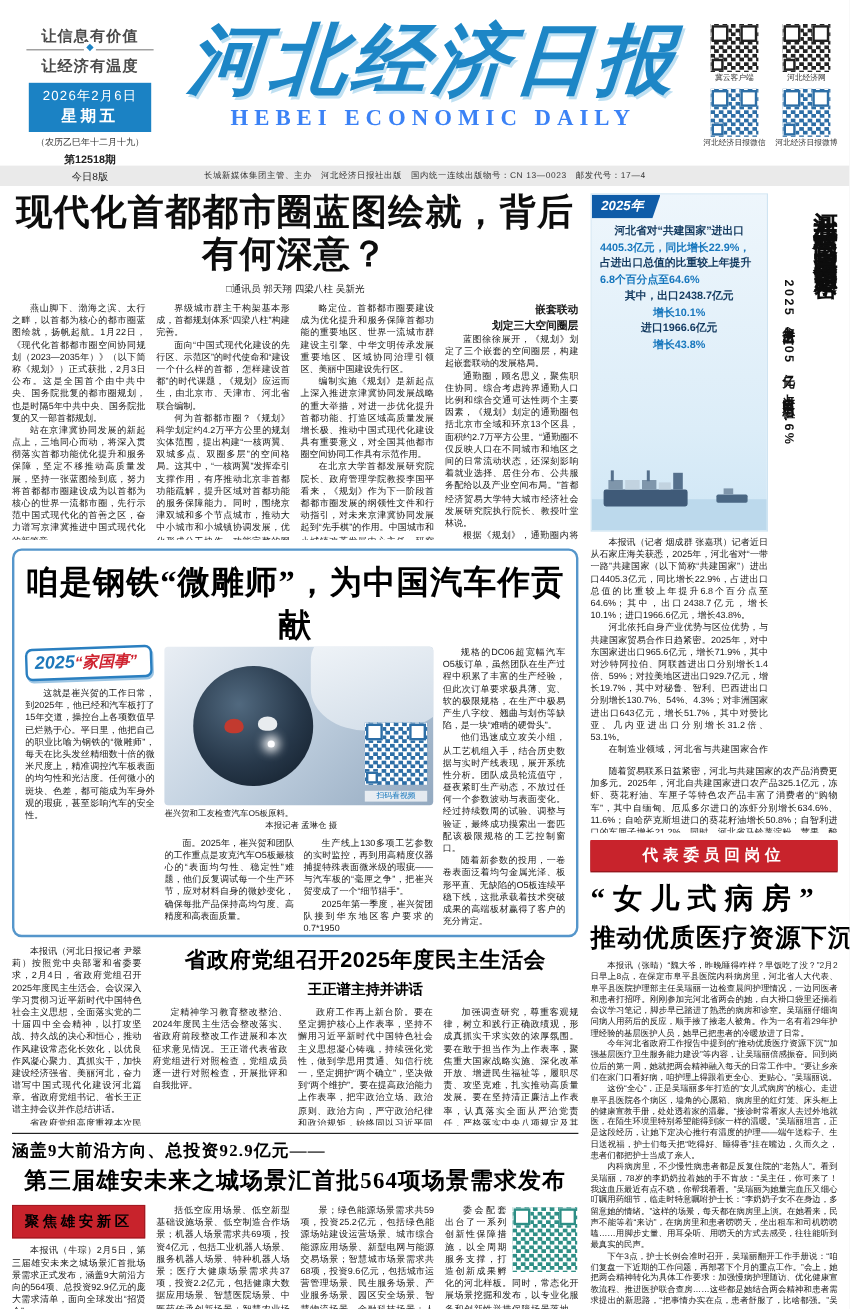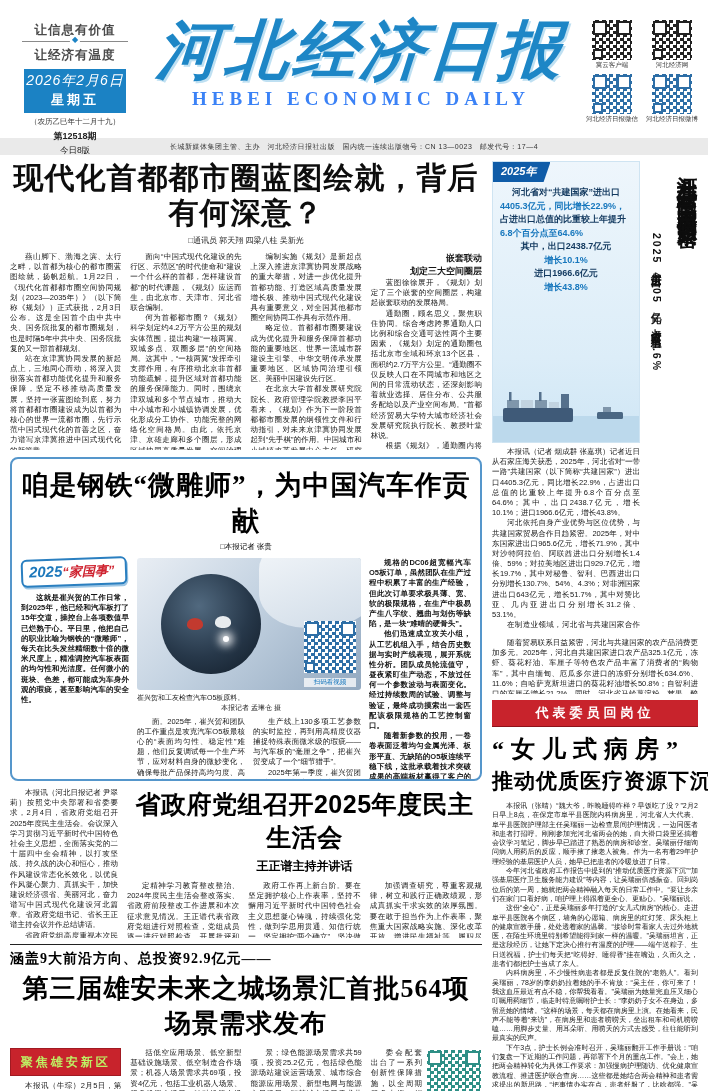--- a/index.html
+++ b/index.html
@@ -7,21 +7,21 @@
   body { font-family:"Liberation Sans","DejaVu Sans",sans-serif; }
   .page { position:relative; width:708px; height:1091px; margin:0 auto; background:#fff; overflow:hidden; }
 
   
   .masthead { display:flex; align-items:flex-start; height:136px; padding:14px 10px 0 14px; }
   .mast-left { width:122px; text-align:center; padding-top:8px; }
   .slogan { font-size:12.5px; font-weight:bold; color:#4a4a4a; letter-spacing:1px; line-height:1.35; }
   .slogan-div { position:relative; border-top:1px solid #8a8a8a; margin:2px 8px; height:4px; }
   .slogan-div::after { content:"◆"; position:absolute; left:50%; top:-7px; transform:translateX(-50%); color:#1d84c5; font-size:8px; background:#fff; padding:0 2px; }
   .date-box { background:#1b82c4; color:#fff; margin:5px 10px 4px; padding:3px 0 4px; }
-  .date-line { font-size:14px; letter-spacing:1px;font-style:italic; }
+  .date-line { font-size:11px; letter-spacing:1px; }
   .weekday { font-size:13px; font-weight:bold; letter-spacing:3px; margin-top:1px; }
   .lunar { font-size:7.5px; color:#333; margin-top:3px; }
   .issue { font-size:9px; font-weight:bold; color:#222; margin-top:3px; }
   .pages { font-size:8.5px; color:#222; margin-top:2px; }
 
   .mast-center { flex:1; text-align:center; padding-top:2px; }
   .paper-title-cn { font-family:"Liberation Serif","DejaVu Serif",serif; font-size:64px; font-weight:900; color:#1d86c6; letter-spacing:4px; font-style:italic; line-height:1.1; text-shadow:2px 2px 0 #bfe0f2; transform:skewX(-4deg); white-space:nowrap; }
   .paper-title-en { font-family:"Liberation Serif","DejaVu Serif",serif; font-size:19px; font-weight:bold; color:#3b82f6; letter-spacing:5px; margin-top:2px; white-space:nowrap; }
 
   .mast-qr { width:112px; display:grid; grid-template-columns:1fr 1fr; gap:4px 8px; padding-top:6px; }
@@ -70,38 +70,38 @@
   .helmet1 { position:absolute; left:50px; top:60px; width:16px; height:12px; border-radius:50% 50% 40% 40%; background:#c23a2f; }
   .helmet2 { position:absolute; left:78px; top:58px; width:16px; height:12px; border-radius:50% 50% 40% 40%; background:#e8ecef; }
   .torch { position:absolute; left:86px; top:78px; width:6px; height:6px; border-radius:50%; background:#fdfdff; box-shadow:0 0 8px 4px rgba(255,255,255,.9); }
   .sheet { position:absolute; right:-18px; top:-20px; width:120px; height:90px; background:linear-gradient(160deg,#f4f7fa,#cfdbe7); border-radius:40% 60% 55% 45%; }
   .photo .qr { position:absolute; right:5px; bottom:17px; width:52px; height:52px; }
   .photo .vlabel { position:absolute; right:5px; bottom:3px; width:52px; text-align:center; font-size:6.5px; color:#1777bd; background:rgba(255,255,255,.75); }
   .caption { font-size:7px; color:#222; margin:3px 0 4px; width:150px; line-height:1.4; }
   .caption .credit { display:block; text-align:right; padding-right:6px; }
   .steel-mid-cols { display:flex; gap:8px; height:78px; overflow:hidden; }
   .steel-mid-cols > div { flex:1; min-width:0; }
-  .steel-c1 .body-txt, .steel-c3 .body-txt { height:254px; overflow:hidden;font-weight:bold; }
+  .steel-c1 .body-txt, .steel-c3 .body-txt { height:254px; overflow:hidden; }
 
   
   .meeting { display:flex; gap:9px; margin-top:7px; height:150px; overflow:hidden; }
   .meet-c1 { width:108px; flex:none; }
   .meet-right { flex:1; min-width:0; }
-  .meet-head { font-size:25px; font-weight:900; text-align:center; letter-spacing:.5px; }
+  .meet-head { font-size:18px; font-weight:900; text-align:center; letter-spacing:.5px; }
   .meet-sub { font-size:12px; font-weight:bold; text-align:center; margin:4px 0 6px; }
   .meet-cols { display:flex; gap:9px; height:100px; overflow:hidden; }
   .meet-cols > div { flex:1; min-width:0; }
 
   
   .xiongan { margin-top:6px; border-top:1.5px solid #222; padding-top:5px; }
   .xa-kicker { font-family:"Liberation Serif","DejaVu Serif",serif; font-size:14px; font-weight:bold; letter-spacing:1px; }
-  .xa-head { font-family:"Liberation Serif","DejaVu Serif",serif; font-size:26px; font-weight:900; text-align:center; letter-spacing:1px; margin:3px 0 7px; }
+  .xa-head { font-family:"Liberation Serif","DejaVu Serif",serif; font-size:19px; font-weight:900; text-align:center; letter-spacing:1px; margin:3px 0 7px; }
   .xa-cols { display:flex; gap:9px; height:124px; overflow:hidden; }
   .xa-cols > div { flex:1; min-width:0; }
-  .red-box { background:#c8232c; color:#bef264; font-weight:bold; font-size:12px; letter-spacing:3px; text-align:center; padding:5px 3px; margin-bottom:5px; border:1px solid #a11a22; }
+  .red-box { background:#c8232c; color:#000000; font-weight:bold; font-size:12px; letter-spacing:3px; text-align:center; padding:5px 3px; margin-bottom:5px; border:1px solid #a11a22; }
   .qr-float { float:right; width:56px; margin:2px 0 0 4px; text-align:center; }
   .qr-float .qr { width:54px; height:54px; }
 
   
   .belt-top { display:flex; gap:5px; height:474px; overflow:hidden; }
   .belt-left { width:148px; flex:none; }
   .stat-box { position:relative; border:1px solid #cfe4f2; background:linear-gradient(180deg,#eef6fc 0%,#dcedf8 70%,#cfe6f5 100%); height:282px; padding:24px 7px 0; overflow:hidden; }
   .stat-tab { position:absolute; left:0; top:0; background:#0f5ca8; color:#fff; font-weight:900; font-style:italic; font-size:11px; padding:2px 14px 3px 8px; clip-path:polygon(0 0,100% 0,88% 100%,0 100%); }
   .stat-line { font-size:9px; line-height:1.5; }
   .navy { color:#12395f; font-weight:bold; }
@@ -179,41 +179,41 @@
       <article>
         <h1 class="cap-head">现代化首都都市圈蓝图绘就，背后有何深意？</h1>
         <div class="cap-byline">□通讯员 郭天翔 四梁八柱 吴新光</div>
         <div class="cols cap-body body-txt">
           <div>
             <span><p>燕山脚下、渤海之滨、太行之畔，以首都为核心的都市圈蓝图绘就，扬帆起航。1月22日，《现代化首都都市圈空间协同规划（2023—2035年）》（以下简称《规划》）正式获批，2月3日公布。这是全国首个由中共中央、国务院批复的都市圈规划，也是时隔5年中共中央、国务院批复的又一部首都规划。</p><p>站在京津冀协同发展的新起点上，三地同心而动，将深入贯彻落实首都功能优化提升和服务保障，坚定不移推动高质量发展，坚持一张蓝图绘到底，努力将首都都市圈建设成为以首都为核心的世界一流都市圈，先行示范中国式现代化的首善之区，奋力谱写京津冀推进中国式现代化的新篇章。</p></span>
             
             
           </div>
           <div>
+              <p>界级城市群主干构架基本形成，首都规划体系“四梁八柱”构建完善。</p>
               <p>面向“中国式现代化建设的先行区、示范区”的时代使命和“建设一个什么样的首都，怎样建设首都”的时代课题，《规划》应运而生，由北京市、天津市、河北省联合编制。</p>
               <p>何为首都都市圈？《规划》科学划定约4.2万平方公里的规划实体范围，提出构建“一核两翼、双城多点、双圈多层”的空间格局。这其中，“一核两翼”发挥牵引支撑作用，有序推动北京非首都功能疏解，提升区域对首都功能的服务保障能力。同时，围绕京津双城和多个节点城市，推动大中小城市和小城镇协调发展，优化形成分工协作、功能完整的网络化空间格局。由此，依托京津、京雄走廊和多个圈层，形成区域协同高质量发展、空间治理能力提升的发展结构。</p>
             </div>
           <div>
+              <p>略定位。首都都市圈要建设成为优化提升和服务保障首都功能的重要地区、世界一流城市群建设主引擎、中华文明传承发展重要地区、区域协同治理引领区、美丽中国建设先行区。</p>
               <p>编制实施《规划》是新起点上深入推进京津冀协同发展战略的重大举措，对进一步优化提升首都功能、打造区域高质量发展增长极、推动中国式现代化建设具有重要意义，对全国其他都市圈空间协同工作具有示范作用。</p>
-              <p>略定位。首都都市圈要建设成为优化提升和服务保障首都功能的重要地区、世界一流城市群建设主引擎、中华文明传承发展重要地区、区域协同治理引领区、美丽中国建设先行区。</p>
               <p>在北京大学首都发展研究院院长、政府管理学院教授李国平看来，《规划》作为下一阶段首都都市圈发展的纲领性文件和行动指引，对未来京津冀协同发展起到“先手棋”的作用。中国城市和小城镇改革发展中心主任、研究员高国力也认为，《规划》构建了优势互补、高质量发展的区域经济布局和国土空间体系，是推动首都都市圈发展的率先实践和样板示范。</p>
             </div>
           <div>
             <p class="subhead" style="margin-top:0 !important;">
                 <span>嵌套联动</span>
                 <span>划定三大空间圈层</span>
               </p>
             <span><p>蓝图徐徐展开，《规划》划定了三个嵌套的空间圈层，构建起嵌套联动的发展格局。</p><p>通勤圈，顾名思义，聚焦职住协同。综合考虑跨界通勤人口比例和综合交通可达性两个主要因素，《规划》划定的通勤圈包括北京市全域和环京13个区县，面积约2.7万平方公里。“通勤圈不仅反映人口在不同城市和地区之间的日常流动状态，还深刻影响着就业选择、居住分布、公共服务配给以及产业空间布局。”首都经济贸易大学特大城市经济社会发展研究院执行院长、教授叶堂林说。</p><p>根据《规划》，通勤圈内将形成北京中心城区—北京城市副中心—北京平原新城—北京生态涵养区—跨界地区的功能梯次布局。（下转第四版）</p></span>
           </div>
         </div>
       </article>
 
       <article class="steel-box">
         <h2 class="steel-head">咱是钢铁“微雕师”，为中国汽车作贡献</h2>
-        <div class="steel-byline">□本报记者 张贵</div>
         <div class="steel-row">
           <div class="steel-c1">
             <div class="badge"><span class="y">2025</span><span class="t">“家国事”</span></div>
             <div class="body-txt">
                 <p>这就是崔兴贺的工作日常，到2025年，他已经和汽车板打了15年交道，操控台上各项数值早已烂熟于心。平日里，他把自己的职业比喻为钢铁的“微雕师”，每天在比头发丝精细数十倍的微米尺度上，精准调控汽车板表面的均匀性和光洁度。任何微小的斑块、色差，都可能成为车身外观的瑕疵，甚至影响汽车的安全性。</p>
               </div>
           </div>
           <div class="steel-mid">
             <div class="photo">
               <div class="sheet"></div>

